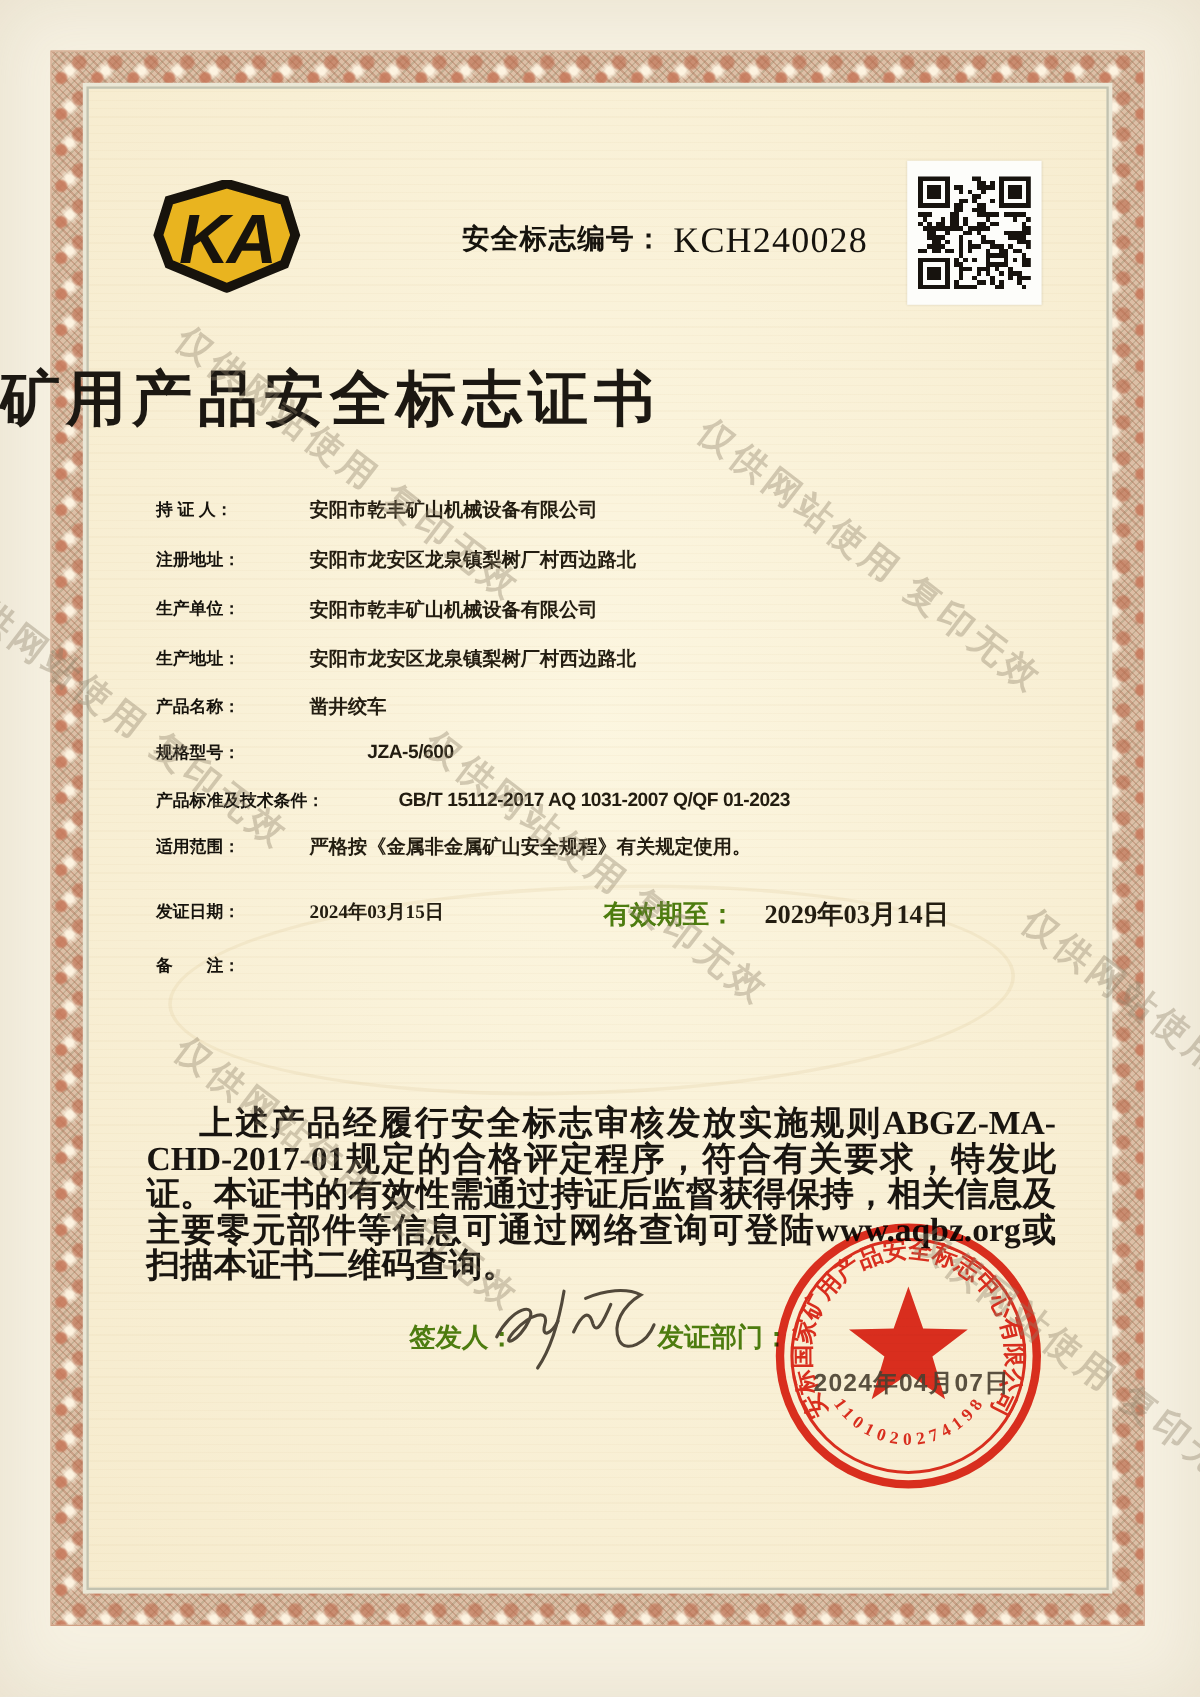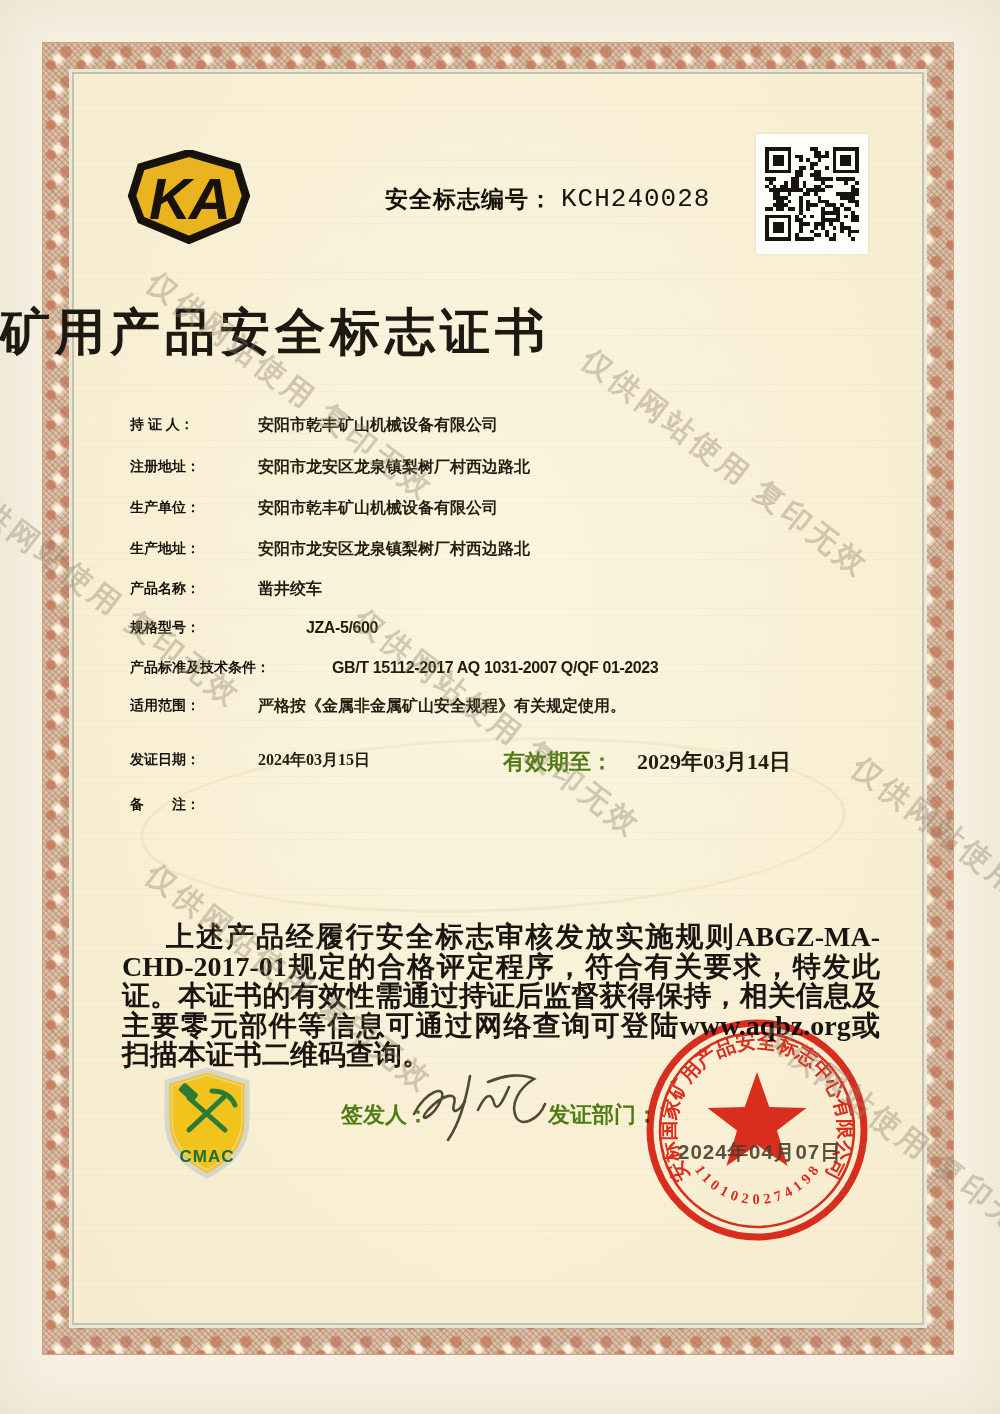--- a/index.html
+++ b/index.html
@@ -24,21 +24,21 @@
       radial-gradient(ellipse at 50% 42%, rgba(252,246,224,.95), rgba(246,235,205,.95));
     border:2px solid #c2c2b0;
     box-shadow:0 0 0 3px #eae7d6;}
   .emboss{position:absolute;left:140px;top:738px;width:700px;height:168px;border-radius:50%;
     border:3px solid rgba(198,168,108,.13);transform:rotate(-2deg);}
   
   .content{position:absolute;inset:0;color:#1b1710;}
   .ka{position:absolute;left:123px;top:150px;}
   .certno{position:absolute;left:385px;top:184px;height:34px;display:flex;}
   .certno .lab{font-size:23px;font-weight:bold;letter-spacing:1px;color:#16130d;}
-  .certno .val{font-family:Liberation Mono, monospace;font-size:26px;letter-spacing:1px;margin-left:8px;color:#16130d;}
+  .certno .val{font-family:Liberation Serif, serif;font-size:30px;letter-spacing:1px;margin-left:8px;color:#16130d;}
   .qrbox{position:absolute;left:756px;top:134px;width:112px;height:120px;background:#fdfdfa;
     display:flex;align-items:center;justify-content:center;box-shadow:0 0 2px rgba(0,0,0,.12);}
   .title{position:absolute;left:0;right:6px;top:299px;
     font-family:"Liberation Serif",serif;font-weight:bold;font-size:50px;letter-spacing:5px;color:#1c1812;}
   .row{position:absolute;left:130px;height:40px;display:flex;align-items:center;white-space:nowrap;}
   .row .lab{font-size:14px;font-weight:bold;color:#16130d;width:128px;flex:0 0 auto;}
   .row .lab.wide{width:auto;margin-right:14px;}
   .row .val{font-family:"Liberation Serif",serif;font-weight:bold;font-size:16px;color:#231d11;}
   .row .val.mono{font-family:Liberation Sans, sans-serif;letter-spacing:-.4px;margin-left:48px;}
   .abs{position:absolute;white-space:nowrap;}
@@ -330,33 +330,20 @@
     </div>
     <span class="abs siglab" style="left:503px;top:747px">有效期至：</span>
     <span class="abs" style="left:637px;top:747px;font-family:Liberation Serif, serif;font-weight:bold;font-size:22px;color:#231d11">2029年03月14日</span>
 
     <div class="row" style="top:785px">
       <span class="lab" style="width:auto">备　　注：</span>
     </div>
 
     <div class="statement">上述产品经履行安全标志审核发放实施规则ABGZ-MA-CHD-2017-01规定的合格评定程序，符合有关要求，特发此证。本证书的有效性需通过持证后监督获得保持，相关信息及主要零元部件等信息可通过网络查询可登陆www.aqbz.org或扫描本证书二维码查询。</div>
 
-    <div class="abs" style="left:162px;top:1066px">
-      <svg width="90" height="114" viewBox="0 0 90 114">
-        <path d="M45,4 L85,16 V54 C85,81 70,97 45,110 C20,97 5,81 5,54 V16 Z" fill="#f2c31d" stroke="#d6d6cc" stroke-width="5"></path>
-        <path d="M45,9 L80,20 V53 C80,77 67,92 45,104 C23,92 10,77 10,53 V20 Z" fill="none" stroke="#e9d590" stroke-width="1.5"></path>
-        <g stroke="#2b7a35" stroke-width="5" stroke-linecap="round" fill="none">
-          <path d="M27,32 L63,64"></path>
-          <path d="M63,30 L27,64"></path>
-          <path d="M50,25 Q67,25 73,39"></path>
-        </g>
-        <rect x="17" y="21" width="19" height="10" rx="2" transform="rotate(42 26 26)" fill="#2b7a35"></rect>
-        <text x="45" y="96" text-anchor="middle" font-size="17" font-weight="bold" fill="#1d6e31" font-family="'Liberation Sans',sans-serif" letter-spacing="1">CMAC</text>
-      </svg>
-    </div>
 
     <span class="abs siglab" style="left:341px;top:1100px">签发人：</span>
     <div class="abs" style="left:398px;top:1060px">
       <svg width="160" height="92" viewBox="0 0 160 92">
         <g fill="none" stroke="#51483a" stroke-width="2.6" stroke-linecap="round">
           <path d="M16,54 C28,30 50,24 43,40 C35,58 18,64 30,50 C44,35 60,30 56,44 C53,55 61,52 67,41"></path>
           <path d="M72,16 C68,40 61,64 50,80"></path>
           <path d="M80,50 C87,35 93,31 96,43 C99,53 105,41 111,27"></path>
           <path d="M90,22 C106,15 124,13 136,19 C121,28 112,44 118,57 C124,68 141,59 147,44"></path>
         </g>

